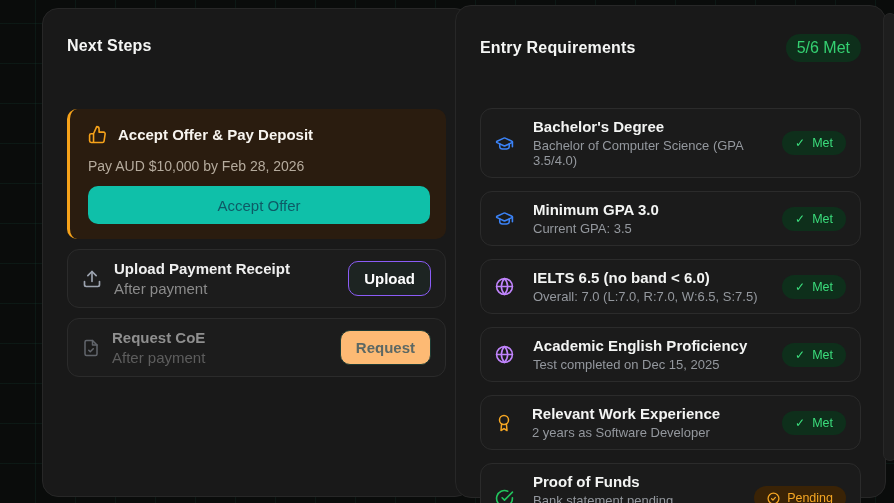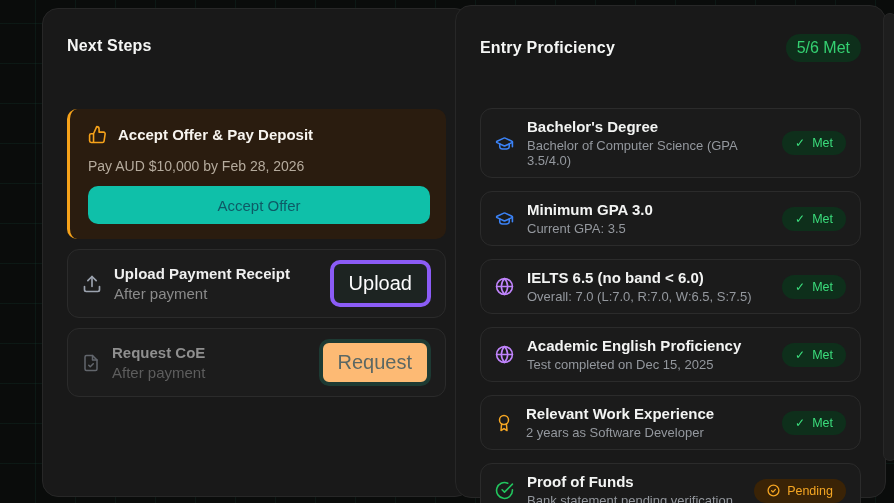--- a/index.html
+++ b/index.html
@@ -46,41 +46,41 @@
   .step-row {
     display:flex; align-items:center; gap:12px;
     background:#1c1c1c; border:1px solid #2b2b2b; border-radius:12px;
     padding:10px 14px; margin-top:10px; min-height:58px;
   }
   .step-texts { display:flex; flex-direction:column; }
   .step-title { font-size:15px; font-weight:bold; color:#efefef; }
   .step-sub { font-size:15px; color:#8b8b8b; margin-top:3px; }
   .step-btn {
     margin-left:auto; padding:8px 15px;
-    background:#1d2422; border:4px solid #8b5cf6; border-radius:10px;
-    color:#fdfdfd; font-size:20px; font-family:inherit; cursor:pointer;
+    background:#1d2422; border:1px solid #8b5cf6; border-radius:10px;
+    color:#fdfdfd; font-size:15px; font-family:inherit; cursor:pointer;font-weight:bold;
   }
   .step-row.disabled { min-height:53px; }
   .step-row.disabled .step-title { color:#8f8f8f; }
   .step-row.disabled .step-sub { color:#5d5d5d; }
   .step-row.disabled .step-btn {
     background:#fdba74; border-color:#1d3a33; color:#5c6864; cursor:default;
   }
   .step-row.disabled svg { opacity:.55; }
 
   
   .req-header { display:flex; align-items:center; justify-content:space-between; margin-bottom:46px; }
   .summary-badge {
     background:#0e2f1b; color:#34d071; font-size:16px;
     padding:5px 11px; border-radius:999px; white-space:nowrap;
   }
 
   
   .req-row {
-    display:flex; align-items:center; gap:13px;
+    display:flex; align-items:center; gap:19px;
     border:1px solid #2b2b2b; border-radius:12px; background:#1b1b1b;
     padding:9px 14px; margin-bottom:13px; min-height:51px;
   }
   .req-texts { display:flex; flex-direction:column; }
   .req-title { font-size:15px; font-weight:bold; color:#f3f4f3; }
   .req-sub { font-size:13px; color:#94989e; margin-top:3px; }
   .badge {
     margin-left:auto; display:flex; align-items:center; gap:7px;
     font-size:12.5px; padding:5px 13px; border-radius:999px; white-space:nowrap;
   }
@@ -141,21 +141,21 @@
     <div class="step-texts">
       <span class="step-title">Request CoE</span>
       <span class="step-sub">After payment</span>
     </div>
     <button class="step-btn" disabled="">Request</button>
   </div>
 </section>
 
 <section class="panel panel-right">
   <div class="req-header">
-    <h2 class="panel-title">Entry Proficiency</h2>
+    <h2 class="panel-title">Entry Requirements</h2>
     <span class="summary-badge">5/6 Met</span>
   </div>
 
   <div class="req-row">
     <span>
       <svg width="19" height="19" viewBox="0 0 24 24" fill="none" stroke="#3b82f6" stroke-width="2" stroke-linecap="round" stroke-linejoin="round">
           <path d="M21.42 10.92a1 1 0 0 0-.02-1.84L12.83 5.18a2 2 0 0 0-1.66 0L2.6 9.08a1 1 0 0 0 0 1.83l8.57 3.91a2 2 0 0 0 1.66 0z"></path>
           <path d="M22 10v6"></path>
           <path d="M6 12.5V16a6 3 0 0 0 12 0v-3.5"></path>
         </svg>

